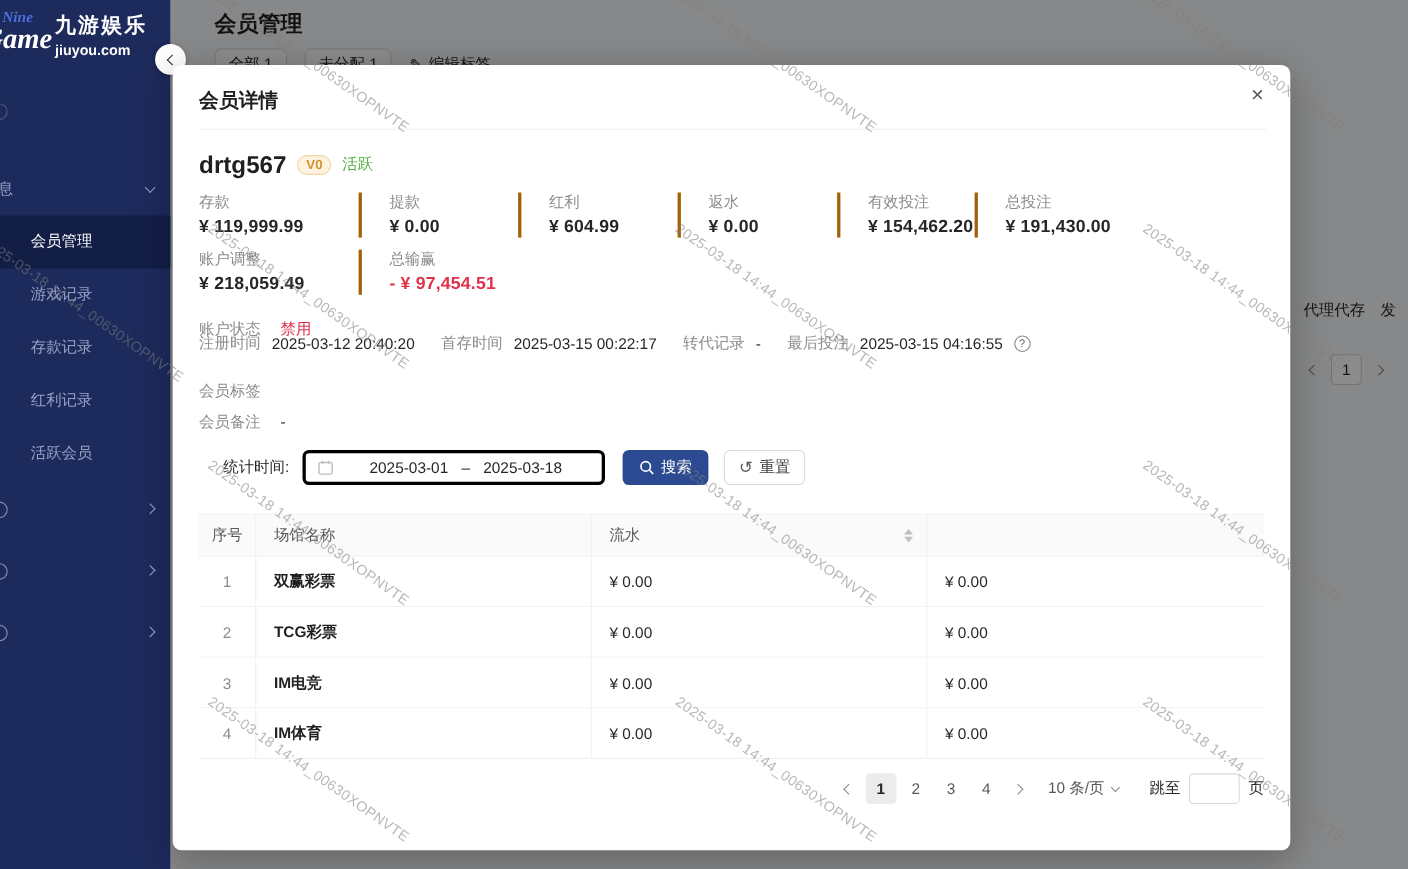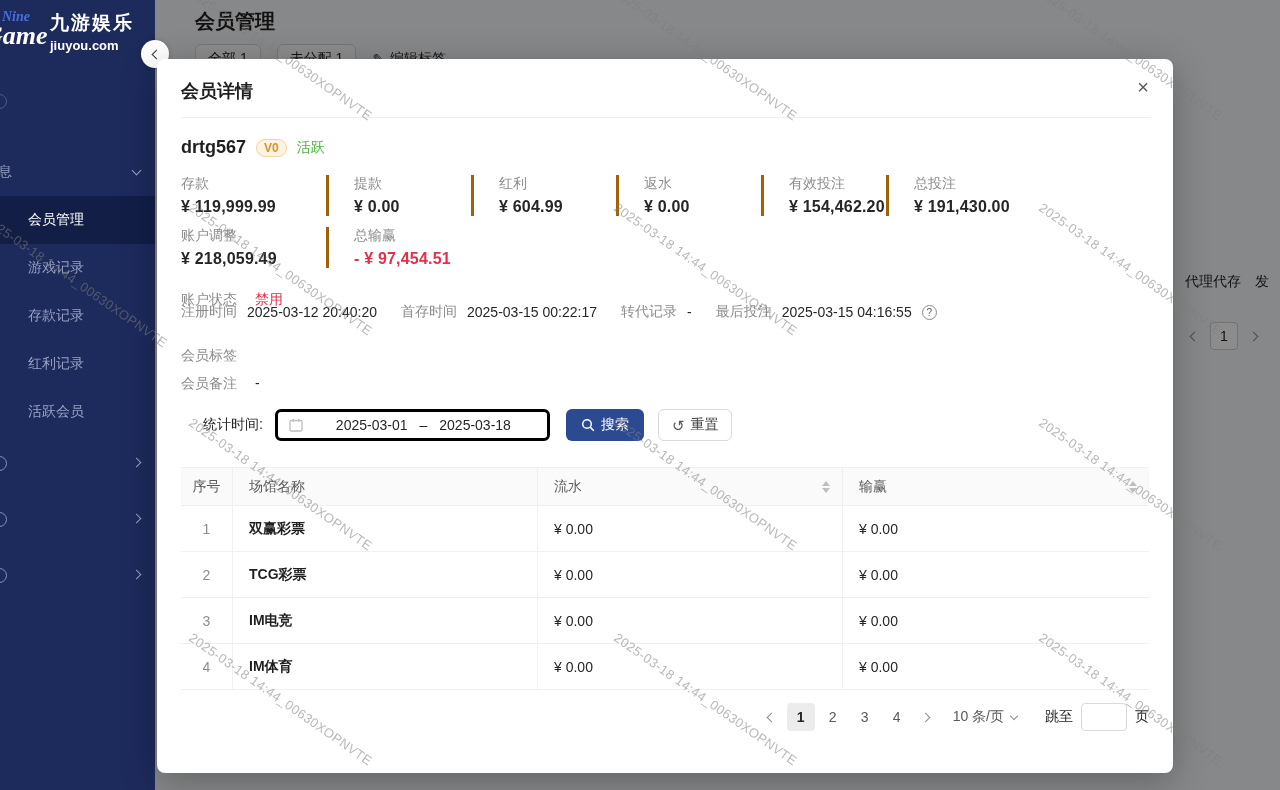--- a/index.html
+++ b/index.html
@@ -46,21 +46,21 @@
   .overlay { position:absolute; left:155px; top:0; width:1125px; height:790px; background:rgba(0,0,0,.45); z-index:40; }
   .collapse-btn { position:absolute; left:141px; top:40px; width:28px; height:28px; background:#fff; border-radius:50%; z-index:60; display:flex; align-items:center; justify-content:center; box-shadow:0 1px 5px rgba(0,0,0,.25); cursor:pointer; }
   .collapse-btn .chev { border-color:#333; }
 
   
   .modal { position:absolute; left:157px; top:59px; width:1016px; height:714px; background:#fff; border-radius:8px; z-index:100; box-shadow:0 8px 36px rgba(0,0,0,.28); }
   .mo-title { position:absolute; left:24px; top:20px; font-size:18px; font-weight:700; color:#1f1f1f; }
   .mo-close { position:absolute; right:24px; top:18px; font-size:20px; line-height:1; color:#595959; cursor:pointer; }
   .mo-divider { position:absolute; left:24px; right:22px; top:58px; height:1px; background:#efefef; }
   .member-row { position:absolute; left:24px; top:78px; display:flex; align-items:center; gap:10px; }
-  .member-name { font-size:18px; font-weight:700; color:#1f1f1f; }
+  .member-name { font-size:22px; font-weight:700; color:#1f1f1f; }
   .badge-level { padding:1px 7px; border-radius:10px; background:#fdf3e0; border:1px solid #f0d6a2; color:#d6922f; font-size:12px; font-weight:700; }
   .member-status { color:#52b043; font-size:14px; }
   .stats1 { position:absolute; left:24px; top:116px; display:flex; }
   .stats2 { position:absolute; left:24px; top:168px; display:flex; }
   .stat { flex:none; }
   .w145 { width:145px; } .w125 { width:125px; } .wend { width:240px; }
   .stat.bl { border-left:3px solid #a16207; padding-left:25px; }
   .stat-label { font-size:14px; color:#8c8c8c; margin-bottom:5px; }
   .stat-value { font-size:16px; font-weight:700; color:#262626; letter-spacing:.2px; }
   .neg { color:#e0314b; }
@@ -319,27 +319,20 @@
       <div class="t-head">
         <div class="tc tc1 tcb">序号</div>
         <div class="tc tc2 tcb">场馆名称</div>
         <div class="tc tc3 tcb">
           <span>流水</span>
           <span class="sort">
               <i class="up"></i>
               <i class="dn"></i>
             </span>
         </div>
-        <div class="tc tc4">
-          <span>输赢</span>
-          <span class="sort">
-              <i class="up"></i>
-              <i class="dn"></i>
-            </span>
-        </div>
       </div>
       <div class="t-row">
         <div class="tc tc1 tcb row-no">1</div>
         <div class="tc tc2 tcb venue">双赢彩票</div>
         <div class="tc tc3 tcb amount">¥ 0.00</div>
         <div class="tc tc4 amount">¥ 0.00</div>
       </div>
       <div class="t-row">
         <div class="tc tc1 tcb row-no">2</div>
         <div class="tc tc2 tcb venue">TCG彩票</div>

